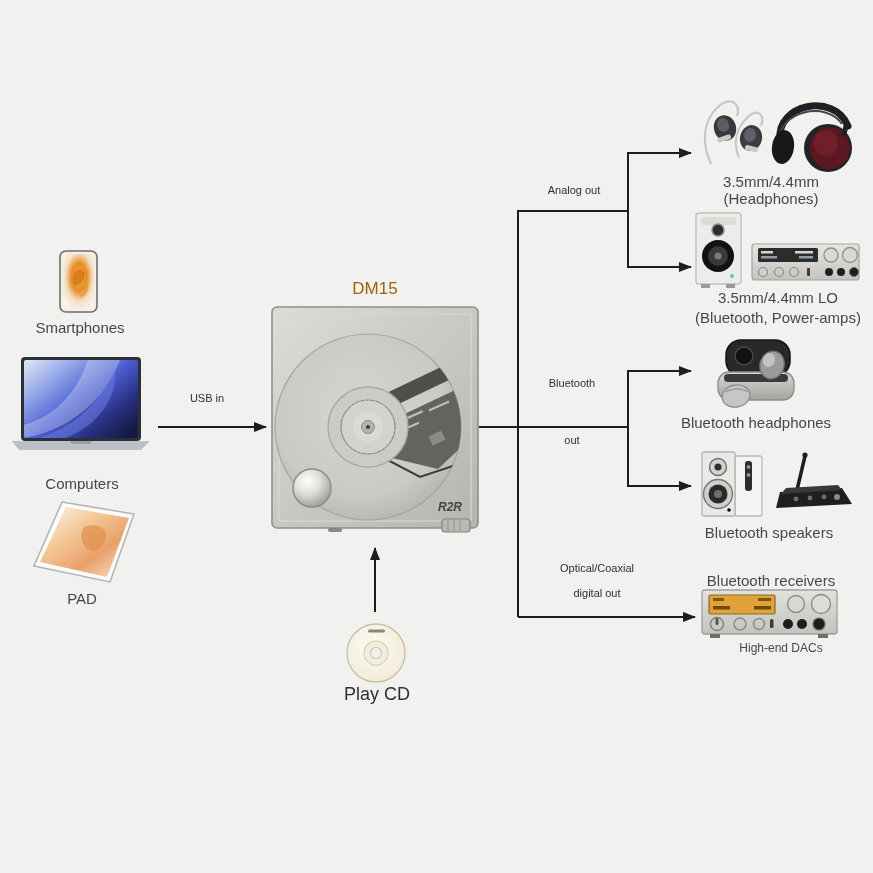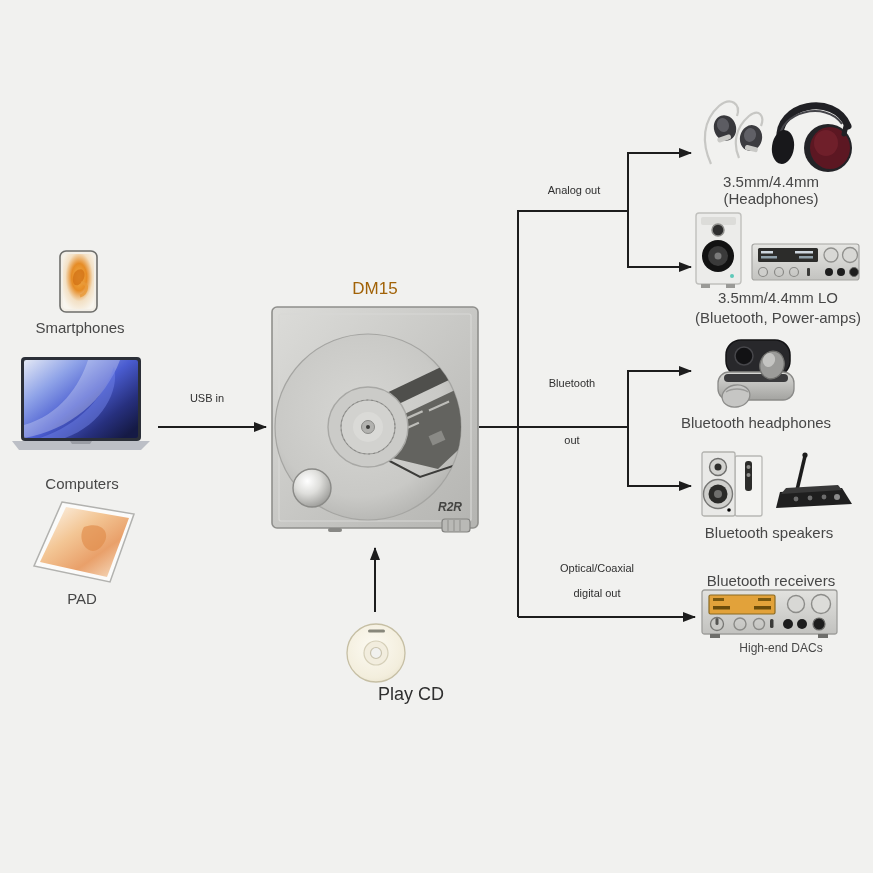--- a/index.html
+++ b/index.html
@@ -156,21 +156,21 @@
         <stop offset="0%" stop-color="#fcfaf2"></stop>
           <stop offset="75%" stop-color="#f3eedd"></stop>
           <stop offset="100%" stop-color="#e8e1ca"></stop>
       </radialGradient>
     </defs>
     <circle cx="32" cy="31" r="29" fill="url(#cdG)" stroke="#c6bfa4" stroke-width="1.3"></circle>
     <circle cx="32" cy="31" r="12" fill="#f2edde" stroke="#d5cfb8" stroke-width="1.2"></circle>
     <circle cx="32" cy="31" r="5.5" fill="#f1f1ef" stroke="#c9c3ae" stroke-width="1.2"></circle>
     <rect x="24" y="7.5" width="17" height="3" rx="1.5" fill="#6c6c60" opacity="0.8"></rect>
   </svg>
-  <div class="lbl flow" style="left:377px;top:684px;font-size:18px;margin-left:34px;">Play CD</div>
+  <div class="lbl flow" style="left:377px;top:684px;font-size:18px;">Play CD</div>
 
   <div class="lbl flow" style="left:574px;top:184px;">Analog out</div>
   <div class="lbl flow" style="left:572px;top:377px;">Bluetooth</div>
   <div class="lbl flow" style="left:572px;top:401px;margin-top:33px;">out</div>
   <div class="lbl flow" style="left:597px;top:562px;">Optical/Coaxial</div>
   <div class="lbl flow" style="left:597px;top:587px;">digital out</div>
 
   <svg class="abs" style="left:695px;top:92px;" width="74" height="76">
     <g fill="none" stroke="#c7c7c4" stroke-width="2.2">
       <path d="M16,72 C6,50 8,28 24,14 C36,4 46,12 42,24"></path>

